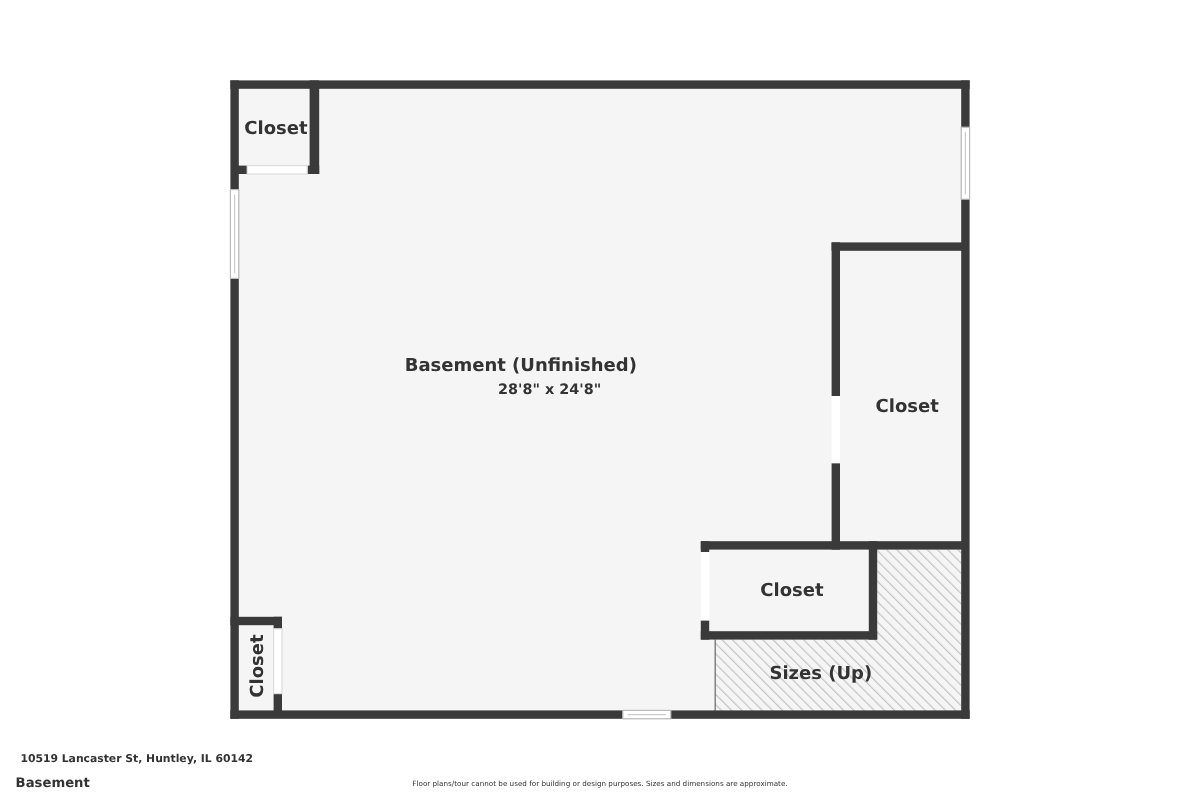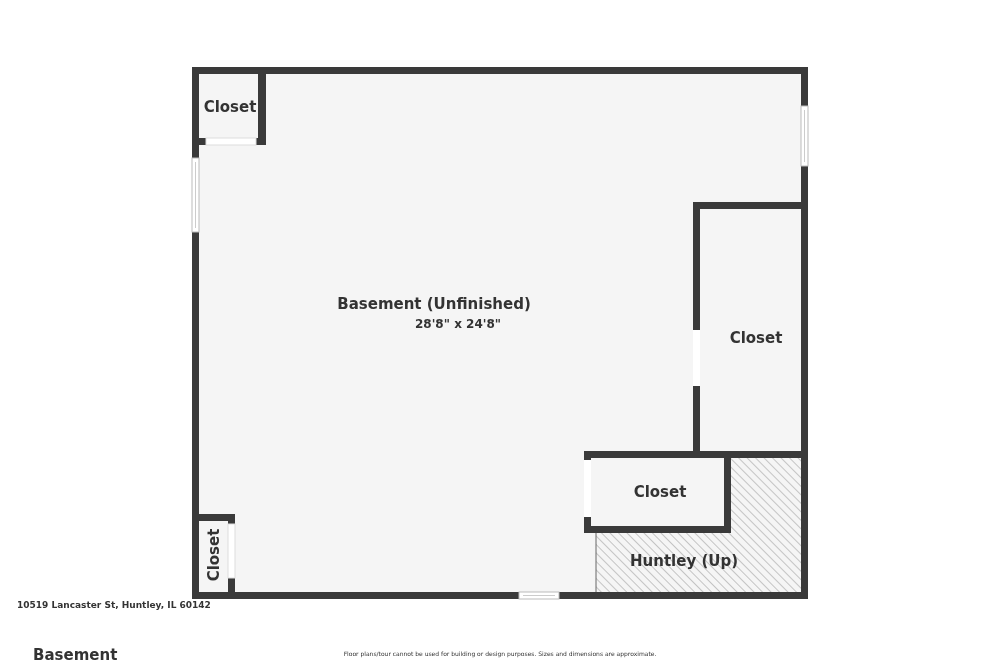--- a/index.html
+++ b/index.html
@@ -74,17 +74,17 @@
 <div class="label room-dim" style="left:458px; top:324px;">28'8" x 24'8"</div>
 
 <div class="label room-name" style="left:230px; top:107px;">Closet</div>
 
 <div class="label room-name" style="left:756px; top:338px;">Closet</div>
 
 <div class="label room-name" style="left:660px; top:492px;">Closet</div>
 
 <div class="label room-name" style="left:214px; top:555px; transform: translate(-50%, -50%) rotate(-90deg);">Closet</div>
 
-<div class="label room-name" style="left:684px; top:561px;">Huntley (Up)</div>
+<div class="label room-name" style="left:684px; top:561px;">Sizes (Up)</div>
 
-<div class="footer-text" style="left:17px; top:600px; font-size:9px;">10519 Lancaster St, Huntley, IL 60142</div>
-<div class="footer-text" style="left:33px; top:646px; font-size:15px;">Basement</div>
+<div class="footer-text" style="left:17px; top:628px; font-size:9px;">10519 Lancaster St, Huntley, IL 60142</div>
+<div class="footer-text" style="left:13px; top:646px; font-size:11px;">Basement</div>
 <div class="footer-text" style="left:500px; top:650px; font-size:6px; font-weight:normal; transform:translateX(-50%);">Floor plans/tour cannot be used for building or design purposes. Sizes and dimensions are approximate.</div>
 
 </body></html>

